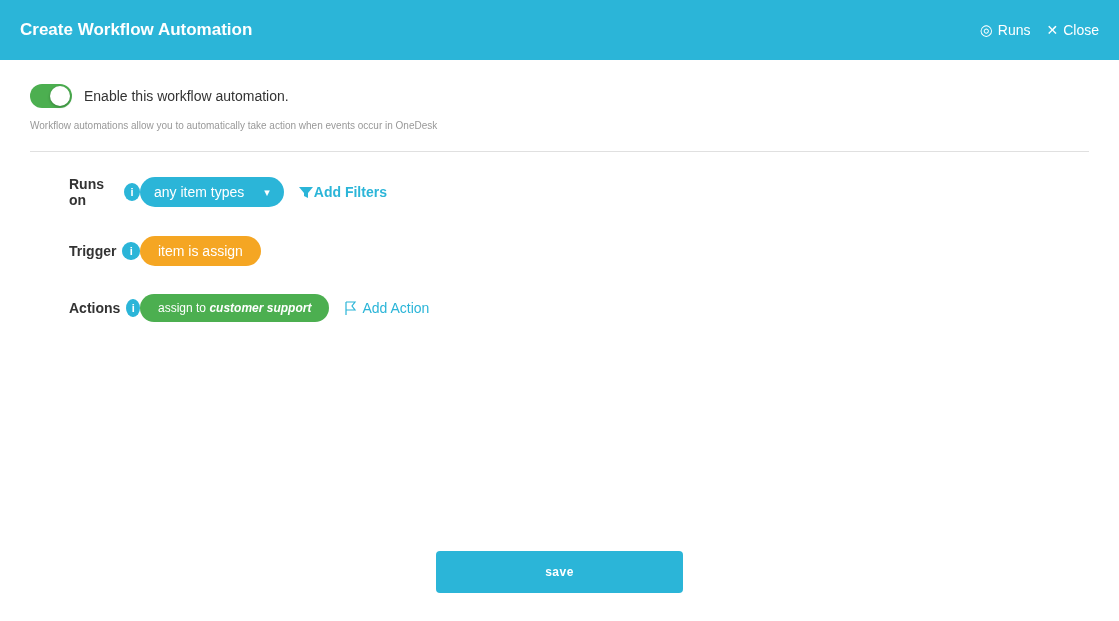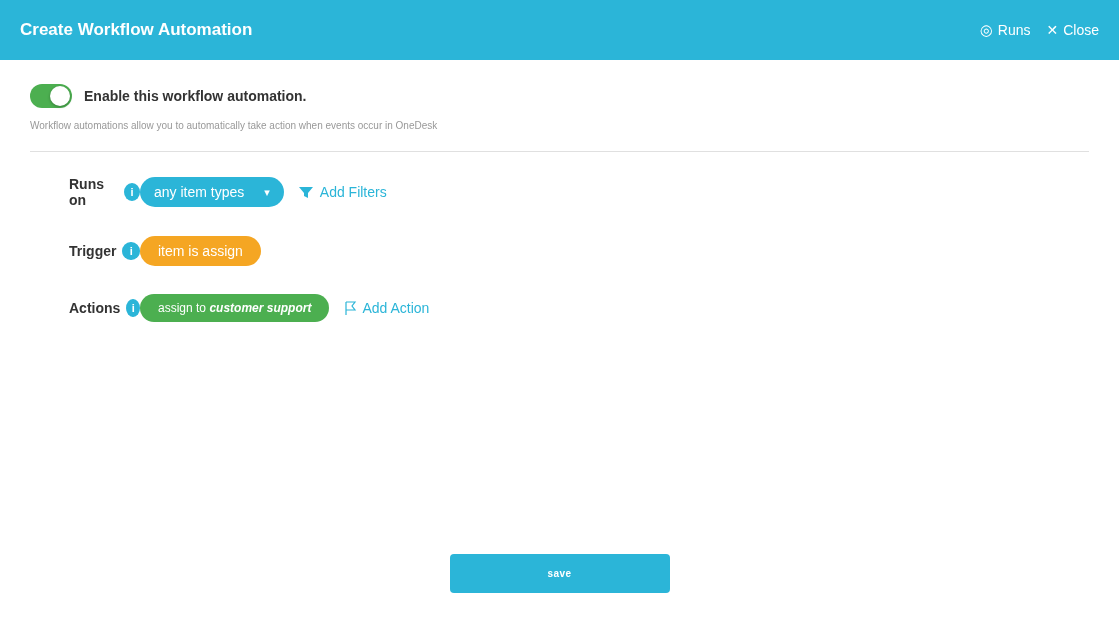--- a/index.html
+++ b/index.html
@@ -65,21 +65,21 @@
       height: 20px;
       background: #fff;
       border-radius: 50%;
       position: absolute;
       top: 2px;
       right: 2px;
       box-shadow: 0 1px 3px rgba(0,0,0,0.3);
     }
     .toggle-label {
       font-size: 14px;
-      font-weight: 700;
+      font-weight: 400;
       color: #333;
     }
     .description {
       font-size: 10px;
       color: #999;
       margin-bottom: 20px;
     }
     .divider {
       border: none;
       border-top: 1px solid #e0e0e0;
@@ -137,26 +137,26 @@
       gap: 20px;
     }
     .dropdown-btn .chevron {
       font-size: 11px;
     }
 
     
     .add-filters-btn {
       display: flex;
       align-items: center;
-      gap: 6px;
       color: #2bb5d8;
       font-size: 14px;
       cursor: pointer;
       background: none;
       border: none;
+      font-weight: bold;
     }
 
     
     .trigger-badge {
       background: #f5a623;
       color: #fff;
       border-radius: 20px;
       padding: 7px 18px;
       font-size: 14px;
       cursor: pointer;
@@ -198,22 +198,22 @@
       display: flex;
       justify-content: center;
       padding-bottom: 20px;
     }
     .save-btn {
       background: #2bb5d8;
       color: #fff;
       border: none;
       border-radius: 4px;
       padding: 14px 0;
-      width: 220px;
-      font-size: 10px;
+      width: 247px;
+      font-size: 12px;
       font-weight: 600;
       cursor: pointer;
       letter-spacing: 0.5px;
     }
   </style>
 </head>
 <body>
 
 <div class="header">
   <span class="header-title">Create Workflow Automation</span>

